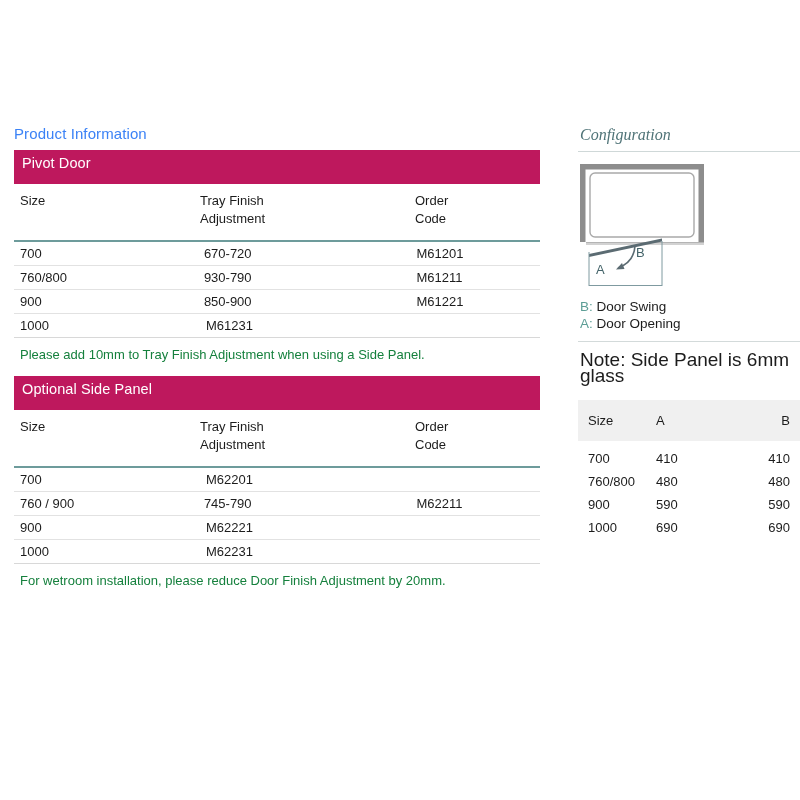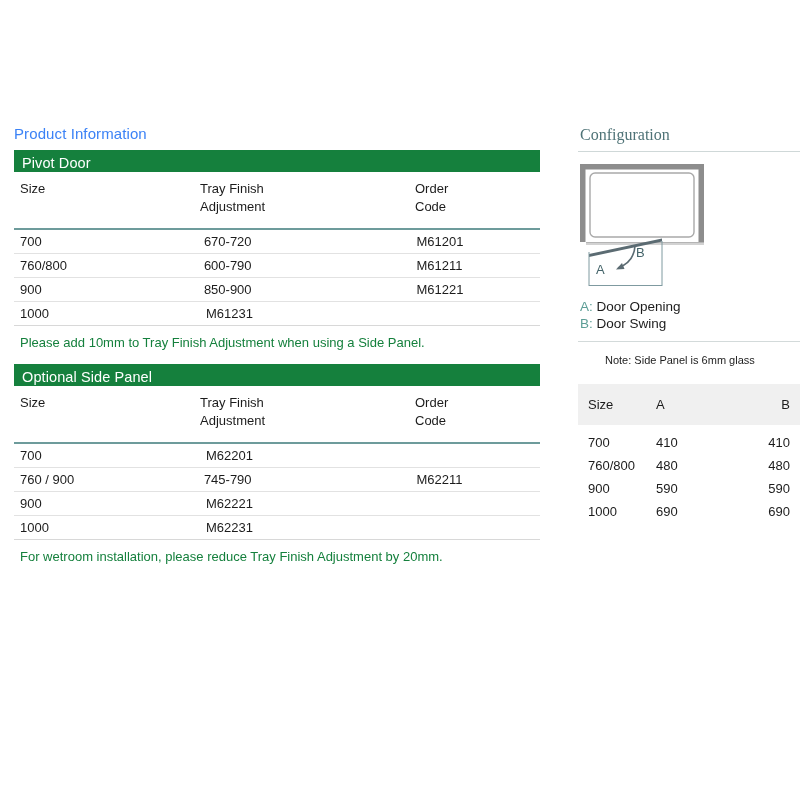--- a/index.html
+++ b/index.html
@@ -34,24 +34,24 @@
 
   .section-title {
     font-size: 15px;
     color: #3b82f6;
     letter-spacing: .1px;
     margin: 0 0 7px 0;
     line-height: 1.1;
   }
 
   .tbl-head {
-    background: #15803d;
+    background: #be185d;
     color: #ffffff;
     font-size: 14.5px;
-    height: 22px;
+    height: 34px;
     line-height: 26px;
     padding-left: 8px;
     box-sizing: border-box;
     letter-spacing: .1px;
   }
 
   .col-head-row {
     display: flex;
     padding: 8px 0 0 0;
     font-size: 13px;
@@ -92,20 +92,21 @@
 
   
   .right-col {
     position: absolute;
     left: 578px;
     top: 126px;
     width: 222px;
   }
   .config-title {
     font-family: "Liberation Serif", serif;
+    font-style: italic;
     font-size: 16px;
     color: #4f7377;
     line-height: 1.1;
     margin: 0;
     padding: 0 0 7px 2px;
   }
   .hr-light {
     height: 1px;
     background: #cfd8d8;
     width: 222px;
@@ -132,24 +133,23 @@
   .legend-line { white-space: nowrap; }
 
   .hr-light2 {
     height: 1px;
     background: #d3dada;
     width: 222px;
     margin-top: 9px;
   }
 
   .note-right {
-    font-size: 11px;
+    font-size: 19px;
     padding: 10px 4px 0 2px;
     line-height: 16px;
-    margin-left: 25px;
   }
 
   
   .rt {
     margin-top: 16px;
     width: 222px;
   }
   .rt-head {
     background: #f0f0f0;
     height: 41px;
@@ -196,21 +196,21 @@
       </div>
 
       <div class="rows">
         <div class="data-row">
           <div class="c1">700</div>
           <div class="c2">670-720</div>
           <div class="c3">M61201</div>
         </div>
         <div class="data-row">
           <div class="c1">760/800</div>
-          <div class="c2">600-790</div>
+          <div class="c2">930-790</div>
           <div class="c3">M61211</div>
         </div>
         <div class="data-row">
           <div class="c1">900</div>
           <div class="c2">850-900</div>
           <div class="c3">M61221</div>
         </div>
         <div class="data-row">
           <div class="c1">1000</div>
           <div class="c3">M61231</div>
@@ -253,21 +253,21 @@
         <div class="data-row">
           <div class="c1">900</div>
           <div class="c3">M62221</div>
         </div>
         <div class="data-row">
           <div class="c1">1000</div>
           <div class="c3">M62231</div>
         </div>
       </div>
 
-      <div class="note">For wetroom installation, please reduce Tray Finish Adjustment by 20mm.</div>
+      <div class="note">For wetroom installation, please reduce Door Finish Adjustment by 20mm.</div>
     </div>
 
   </div>
 
   <div class="right-col">
 
     <div class="config-title">Configuration</div>
     <div class="hr-light"></div>
 
     <div class="diagram-wrap">
@@ -290,22 +290,22 @@
 
         <path d="M 57 84 Q 56 100 40 106" fill="none" stroke="#5b6b72" stroke-width="1.6"></path>
         <polygon points="44,101 38,107.5 46.5,107" fill="#5b6b72"></polygon>
 
         <text x="18" y="112" font-family="Liberation Sans, sans-serif" font-size="13" fill="#44646a">A</text>
         <text x="58" y="95" font-family="Liberation Sans, sans-serif" font-size="13" fill="#44646a">B</text>
       </svg>
     </div>
 
     <div class="legend">
+      <div class="legend-line"><span class="key">B:</span><span> Door Swing</span></div>
       <div class="legend-line"><span class="key">A:</span><span> Door Opening</span></div>
-      <div class="legend-line"><span class="key">B:</span><span> Door Swing</span></div>
     </div>
 
     <div class="hr-light2"></div>
 
     <div class="note-right">Note: Side Panel is 6mm glass</div>
 
     <div class="rt">
       <div class="rt-head">
         <div class="k1">Size</div>
         <div class="k2">A</div>

